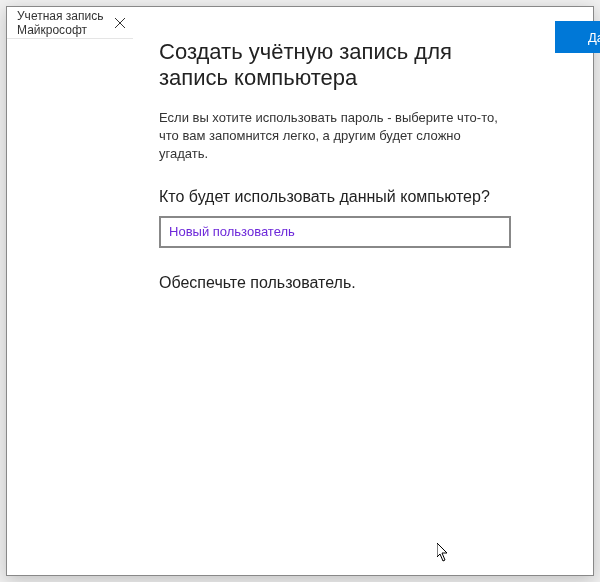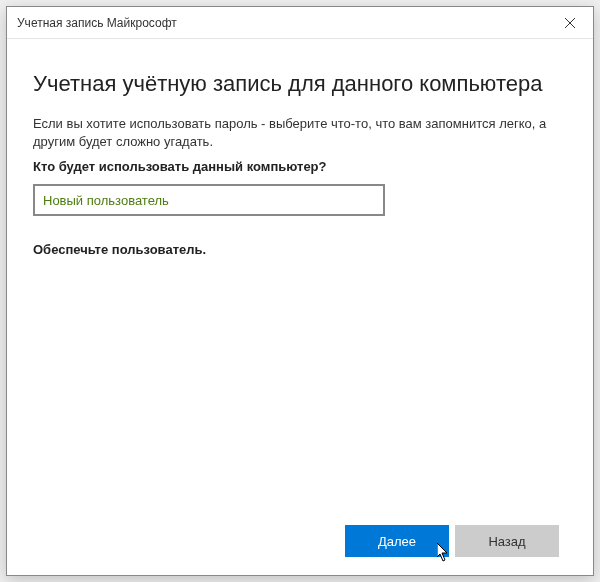--- a/index.html
+++ b/index.html
@@ -14,21 +14,20 @@
     .dialog {
       position: absolute;
       top: 6px;
       left: 6px;
       width: 588px;
       height: 570px;
       background: #ffffff;
       border: 1px solid #888;
       box-shadow: 0 4px 16px rgba(0,0,0,0.2);
       display: flex;
-      flex-direction: column;
     }
     .titlebar {
       height: 32px;
       display: flex;
       align-items: center;
       justify-content: space-between;
       border-bottom: 1px solid #e5e5e5;
       padding-left: 10px;
     }
     .titlebar-text {
@@ -53,36 +52,36 @@
     .heading {
       font-size: 22px;
       font-weight: 400;
       color: #222;
       margin-bottom: 18px;
     }
     .description {
       font-size: 13px;
       color: #333;
       line-height: 1.4;
-      margin-bottom: 8px;
+      margin-bottom: 24px;
     }
     .section-label {
-      font-size: 13px;
-      font-weight: 700;
+      font-size: 16px;
+      font-weight: 400;
       color: #222;
       margin-bottom: 10px;
     }
     .section-label.second { margin-top: 18px; }
     .text-input {
       width: 352px;
       height: 32px;
       border: 2px solid #888;
       padding: 0 8px;
       font-size: 13px;
-      color: #4d7c0f;
+      color: #6d28d9;
       outline: none;
       font-family: inherit;
       background: #fff;
       margin-bottom: 8px;
     }
     .text-input::placeholder { color: #888; }
     .footer {
       padding: 14px 34px 18px 18px;
       display: flex;
       justify-content: flex-end;
@@ -123,21 +122,21 @@
     <div class="close-btn">
       <span>
         <svg viewBox="0 0 10 10">
             <path d="M0 0 L10 10 M10 0 L0 10" stroke="#333" stroke-width="1" fill="none"></path>
           </svg>
       </span>
     </div>
   </div>
 
   <div class="content">
-    <h1 class="heading">Учетная учётную запись для данного компьютера</h1>
+    <h1 class="heading">Создать учётную запись для запись компьютера</h1>
     <p class="description">Если вы хотите использовать пароль - выберите что-то, что вам запомнится легко, а другим будет сложно угадать.</p>
 
     <div class="section-label">Кто будет использовать данный компьютер?</div>
     <input type="text" class="text-input" value="Новый пользователь" style="">
 
     <div class="section-label second">Обеспечьте пользователь.</div>
   </div>
 
   <div class="footer">
     <button class="btn btn-primary">Далее</button>

